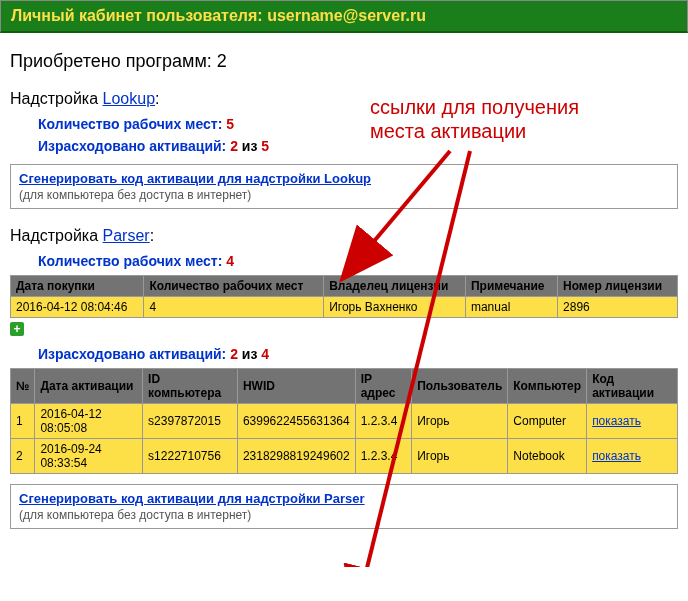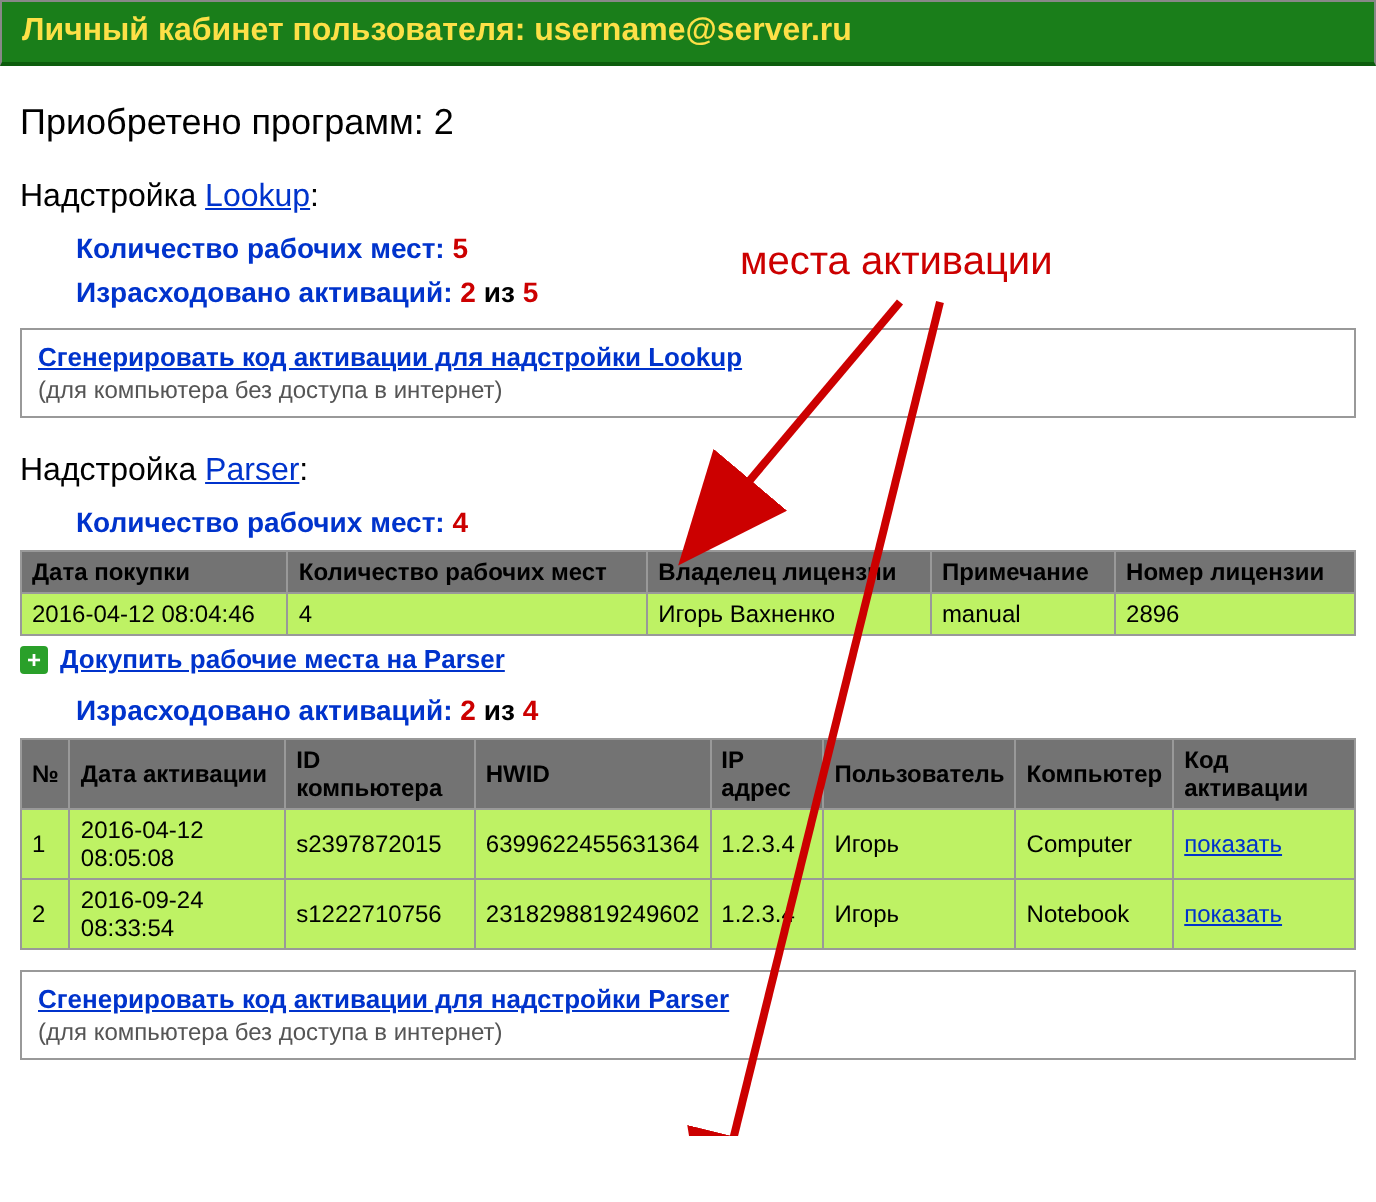--- a/index.html
+++ b/index.html
@@ -64,21 +64,21 @@
   table {
     border-collapse: collapse;
     width: 100%;
     margin: 6px 0 4px 0;
     font-size: 12px;
   }
   th, td {
     border: 1px solid #999;
     padding: 3px 5px;
     text-align: left;
-    background: #bef264;
+    background: #fde047;
   }
   th {
     background: #737373;
     font-weight: bold;
   }
   .addline {
     margin: 4px 0 10px 0;
     font-size: 13px;
     display: flex;
     align-items: center;
@@ -175,21 +175,20 @@
       <td>4</td>
       <td>Игорь Вахненко</td>
       <td>manual</td>
       <td>2896</td>
     </tr>
   </tbody>
     </table>
 
   <div class="addline">
     <span class="plus-icon">+</span>
-    <a href="#" class="addlink">Докупить рабочие места на Parser</a>
   </div>
 
   <div class="subline">
     <span>Израсходовано активаций: </span><span class="val-red">2</span><span class="val-black"> из </span><span class="val-red">4</span>
   </div>
 
   <table>
     <tbody>
         <tr>
       <th>№</th>
@@ -223,21 +222,21 @@
     </tr>
   </tbody>
     </table>
 
   <div class="genbox">
     <a href="#" class="genlink">Сгенерировать код активации для надстройки Parser</a>
     <div class="subtext">(для компьютера без доступа в интернет)</div>
   </div>
 
   <div class="annot">
-    <br>
+    <span>ссылки для получения</span><br>
     <span>места активации</span>
   </div>
 
   <svg class="arrows" width="688" height="601">
     <defs>
       <marker id="ah" markerWidth="14" markerHeight="12" refX="2" refY="6" orient="auto">
         <polygon points="0,0 14,6 0,12" fill="#cc0000"></polygon>
       </marker>
     </defs>
     <line x1="450" y1="100" x2="370" y2="195" stroke="#cc0000" stroke-width="4" marker-end="url(#ah)"></line>

